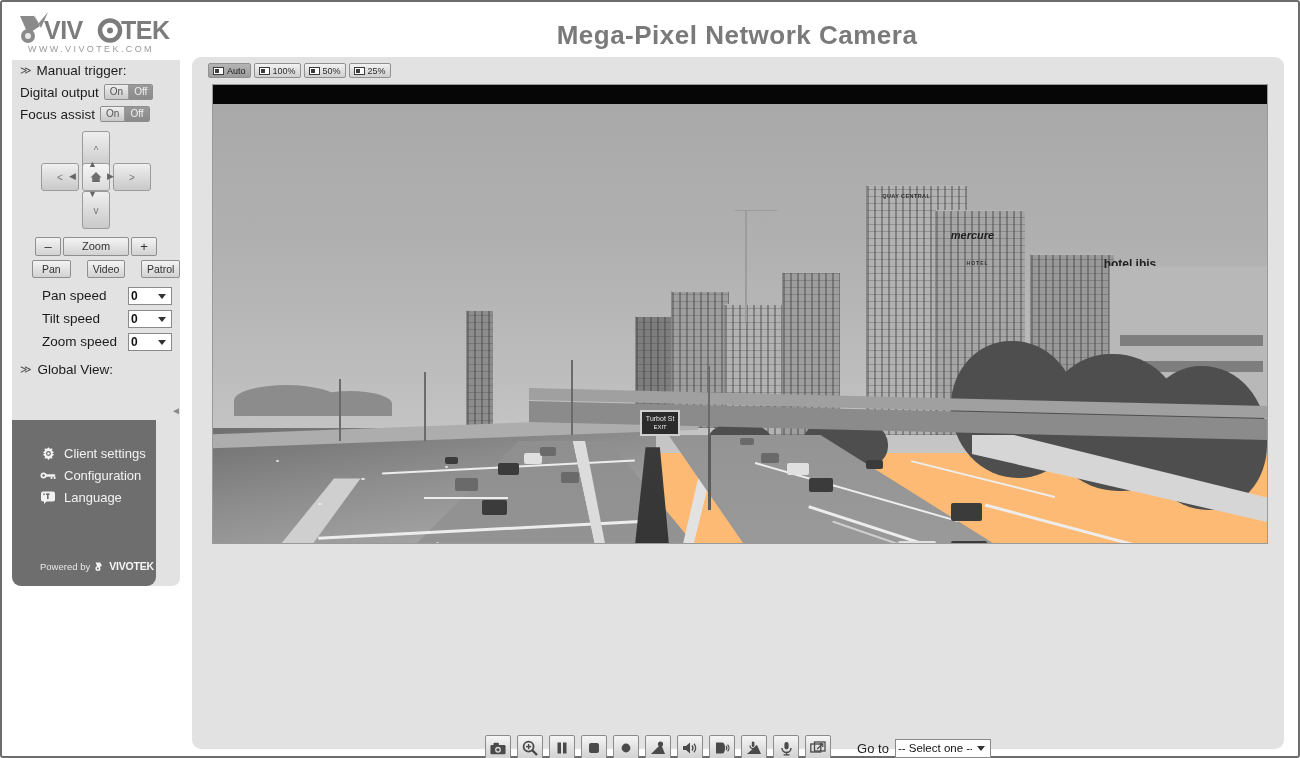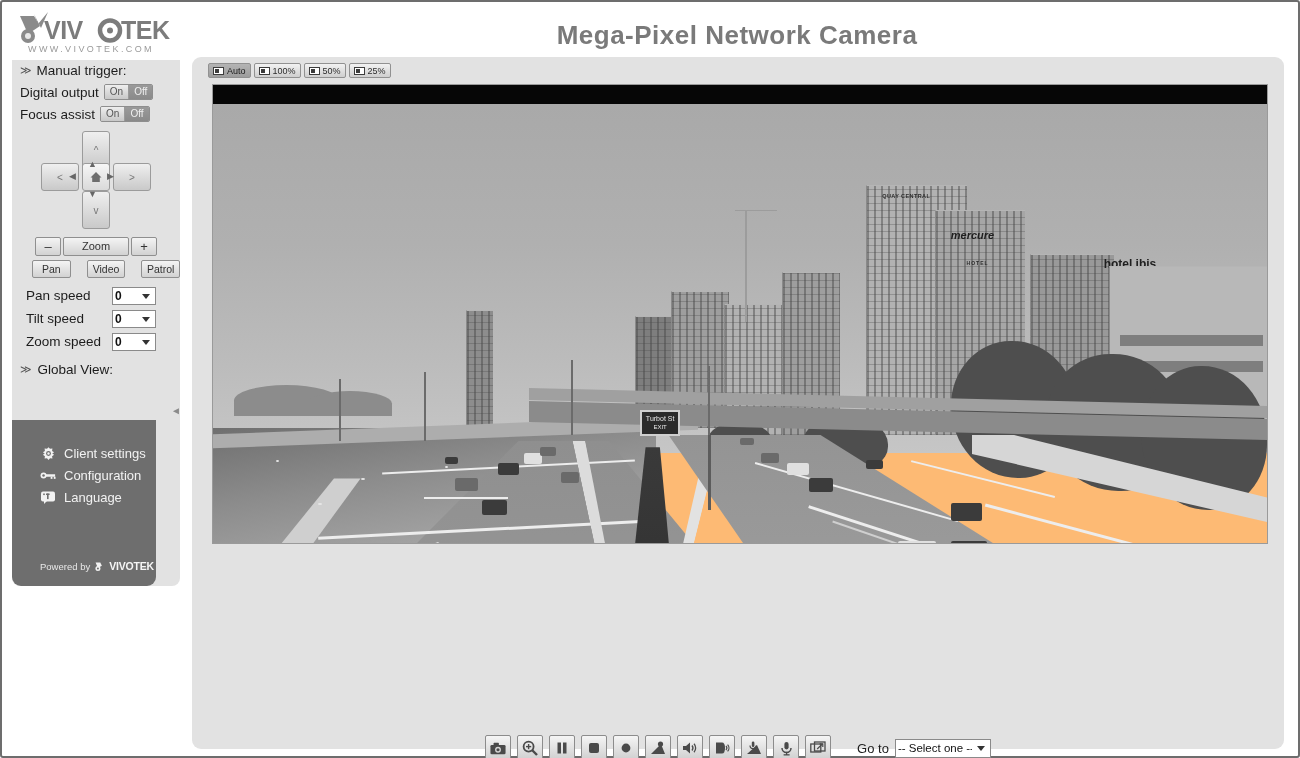--- a/index.html
+++ b/index.html
@@ -136,22 +136,22 @@
 
   .pspRow {
     display: flex; justify-content: center; gap: 16px;
     margin-top: 4px;
     margin-left: 20px;
   }
   .pspRow .btn3d { width: 42px; height: 18px; line-height: 16px; font-size: 10.5px; }
 
   .speedrow {
     display: flex; align-items: center;
-    padding-left: 14px; height: 23px;
-    font-size: 13.5px; color: #1c1c1c;
+    padding-left: 22px; height: 23px;
+    font-size: 13.5px; color: #1c1c1c; justify-content: center;
   }
   .speedrow .lab { width: 86px; }
 
   #globalview {
     display: flex; align-items: center; gap: 6px;
     padding-left: 8px; height: 24px; margin-top: 4px;
     font-size: 13.5px; color: #1c1c1c;
   }
 
   #collapse-arrow {

